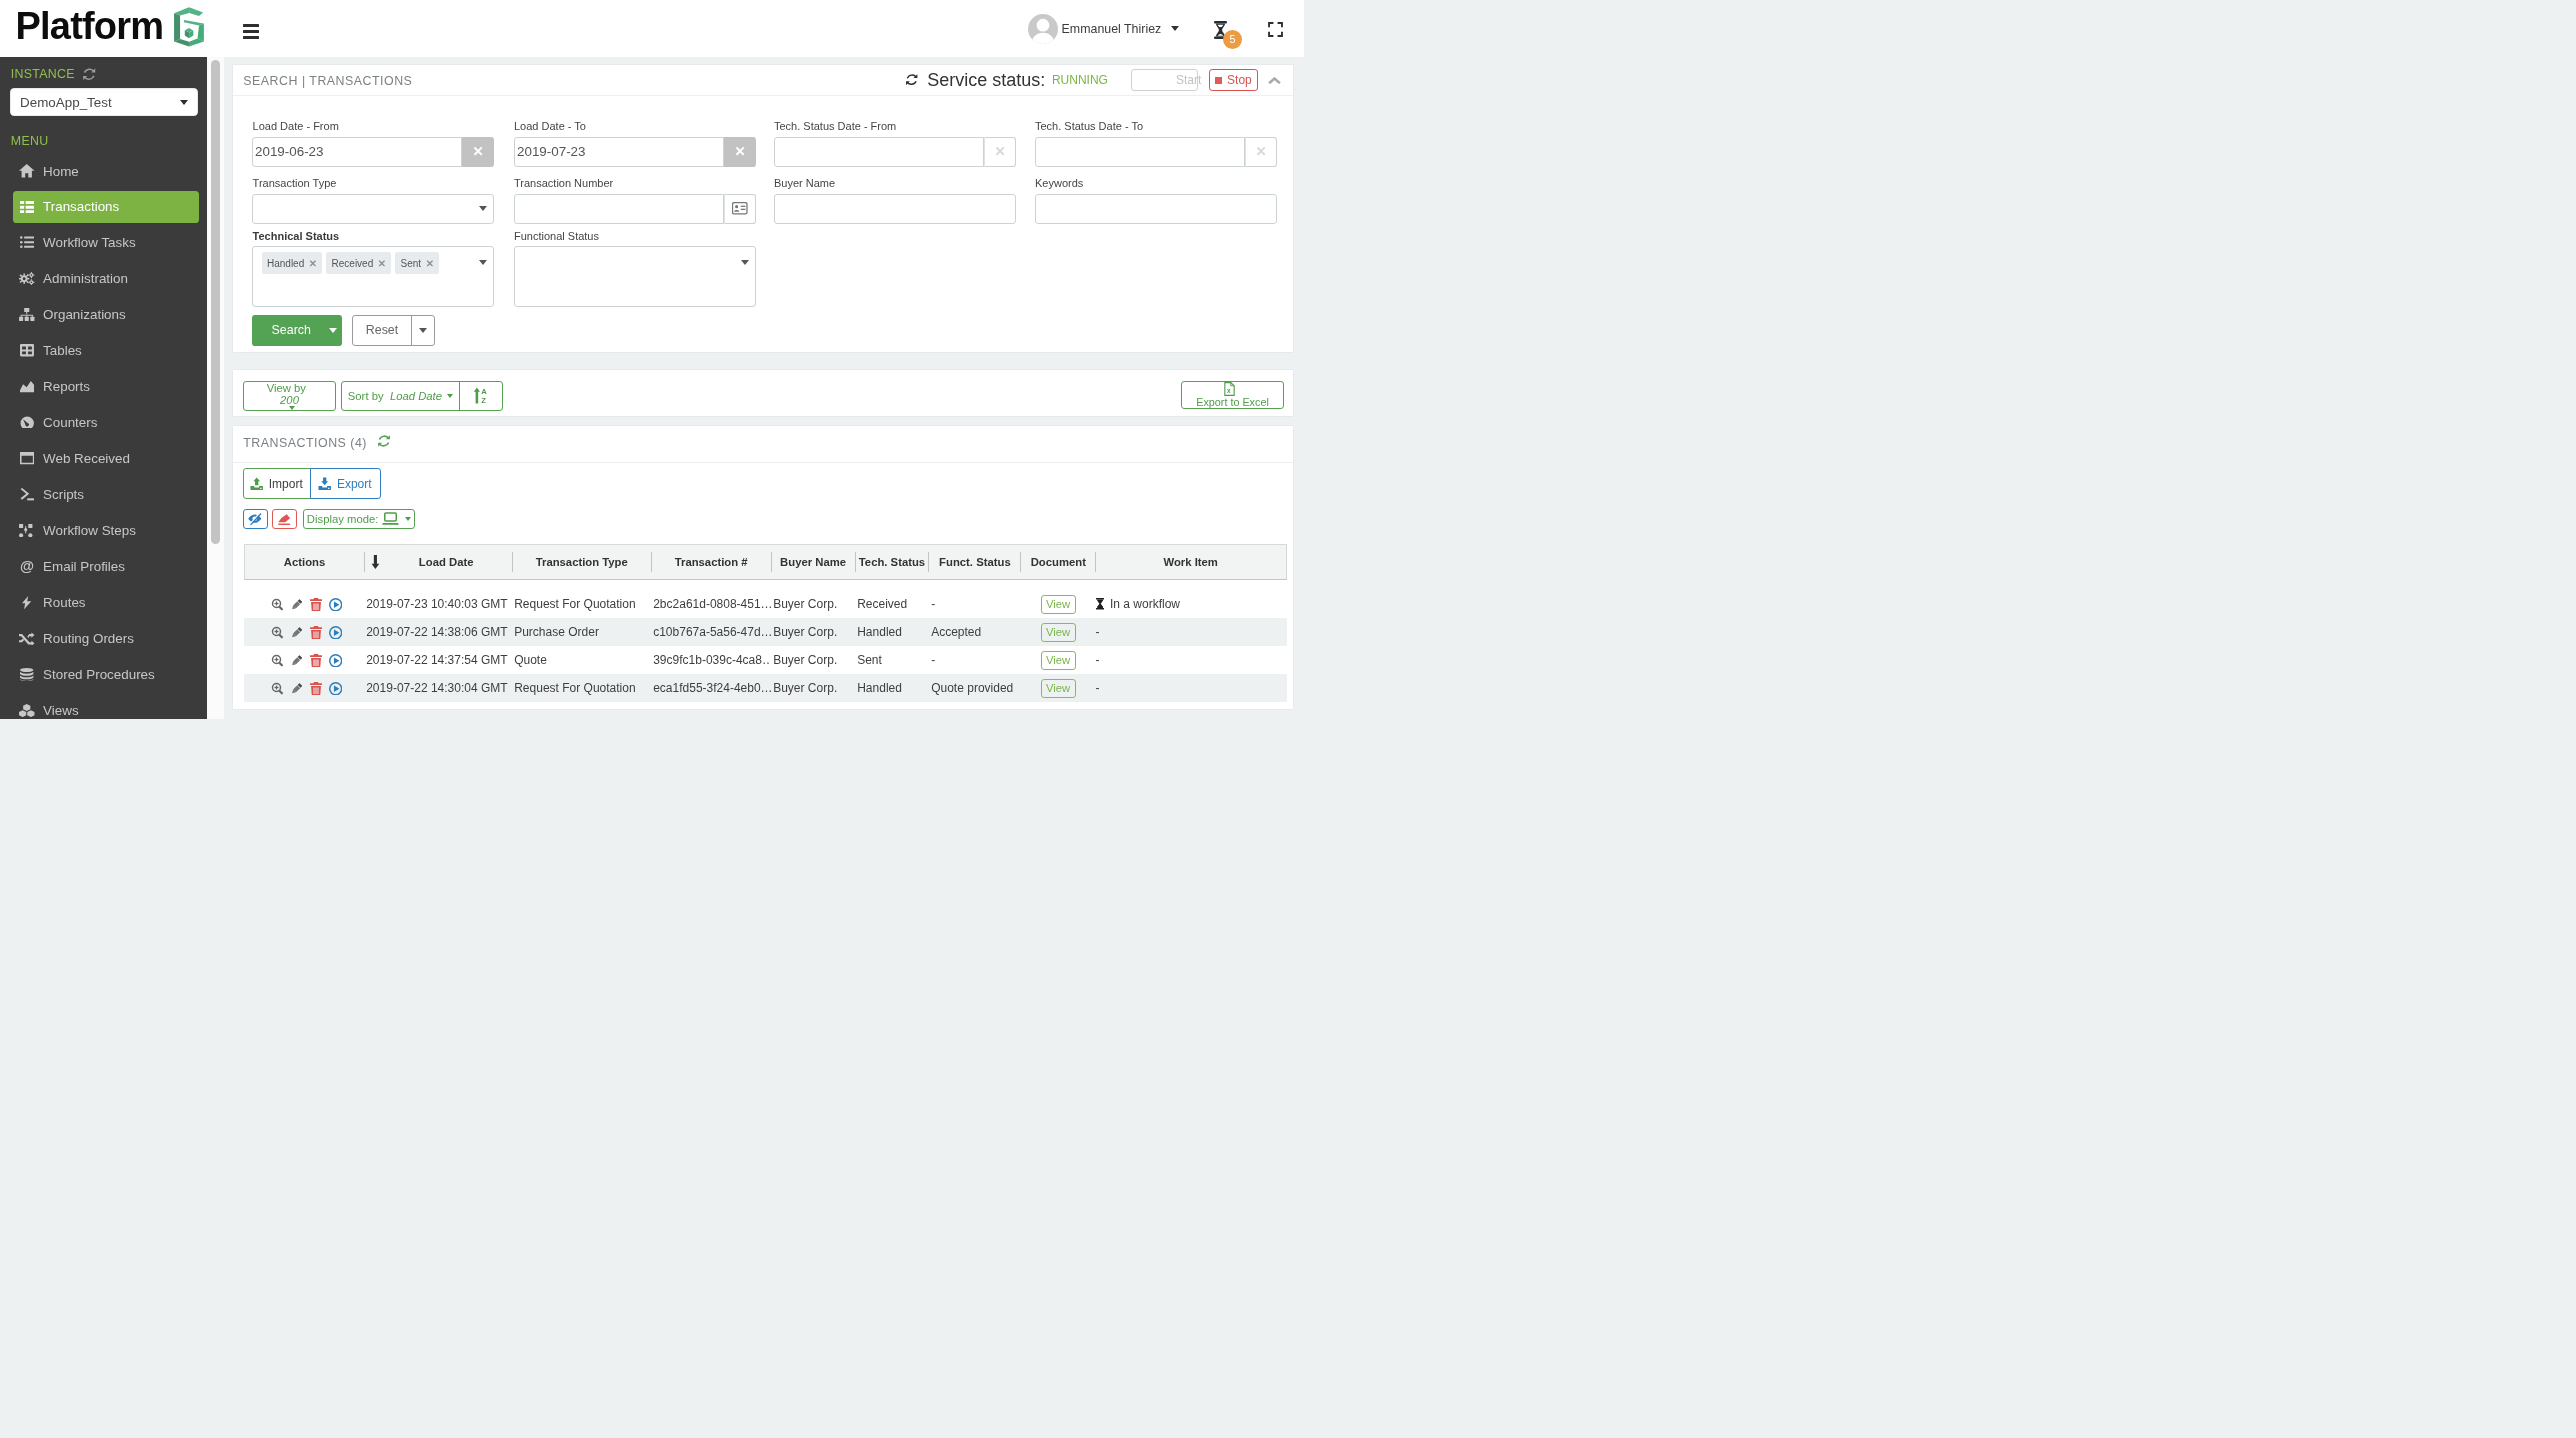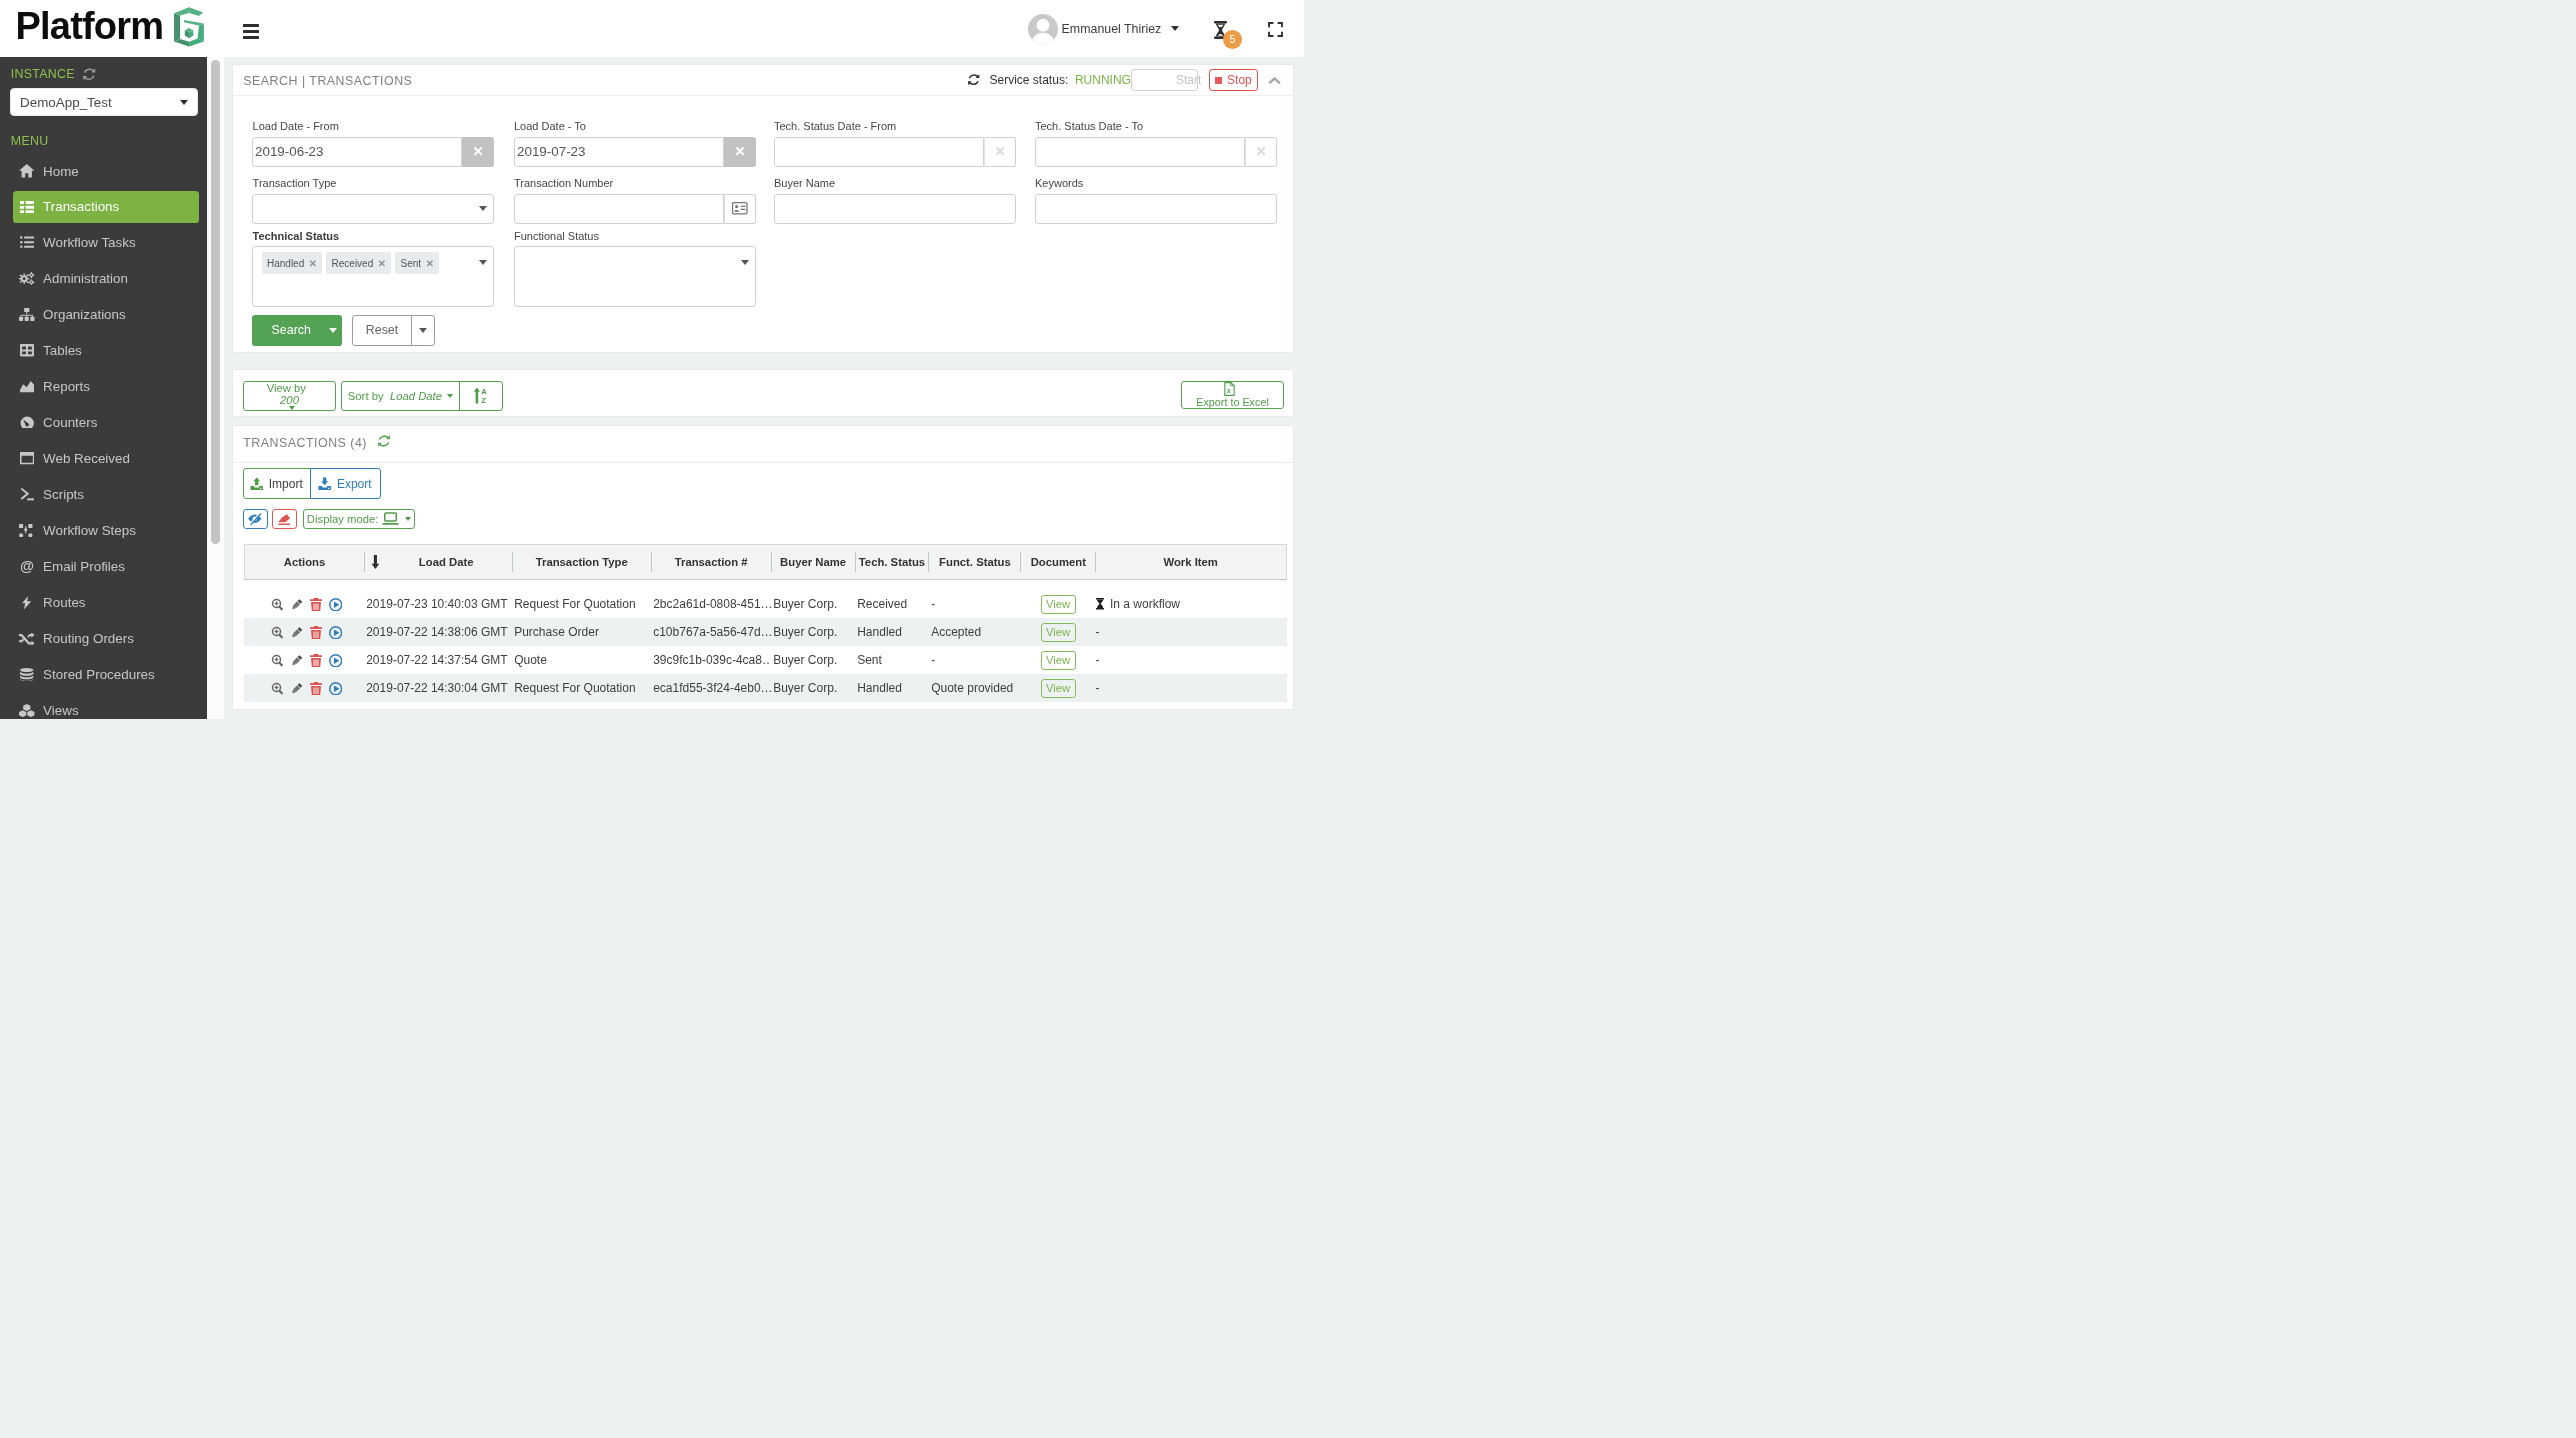--- a/index.html
+++ b/index.html
@@ -44,24 +44,24 @@
 
 #main { position:absolute; left:224px; top:57px; width:1081px; height:662px; }
 .card { position:absolute; left:8px; width:1062px; background:#fff; border:0.5px solid #e6eaeb; border-radius:1.5px; }
 #c1 { top:6.7px; height:289px; }
 #c2 { top:312px; height:48px; }
 #c3 { top:368px; height:285px; }
 .ctitle { font-size:12.4px; letter-spacing:0.5px; color:#7b8084; white-space:nowrap; }
 #c1h { position:absolute; left:0; top:0; width:100%; height:31px; border-bottom:0.5px solid #efefef; }
 #c1h .ctitle { position:absolute; left:10.3px; top:9.8px; }
 #svcrow { position:absolute; right:12px; top:0; height:31px; display:flex; align-items:center; }
-#svcrow .t1 { font-size:12px; color:#333; margin-left:8.8px; }
+#svcrow .t1 { font-size:18px; color:#333; margin-left:8.8px; }
 #svcrow .t2 { font-size:12px; color:#77b843; margin-left:6.7px; }
 .hbtn { height:21.6px; border-radius:3.1px; display:flex; align-items:center; font-size:12px; background:#fff; white-space:nowrap; }
-#startbtn { width:67px; border:0.5px solid #d0d0d0; color:#c2c2c2; margin-left:0; justify-content:center;padding-left:44px; }
+#startbtn { width:67px; border:0.5px solid #d0d0d0; color:#c2c2c2; margin-left:23px; justify-content:center;padding-left:44px; }
 #stopbtn { width:49px; border:1px solid #d9534f; color:#d9534f; margin-left:10.8px; justify-content:center; }
 #stopbtn .sq { width:7.2px; height:7.2px; background:#e05a57; margin-right:5.2px; }
 #chev { margin-left:10.3px; }
 
 
 .flabel { position:absolute; font-size:11px; color:#454545; white-space:nowrap; }
 .flabel b { font-weight:bold; color:#3c3c3c; }
 .igrp { position:absolute; height:30px; display:flex; }
 .inp { height:30px; border:0.5px solid #ccd1d3; background:#fff; border-radius:3.1px; font-size:13.4px; color:#555; display:flex; align-items:center; padding-left:2px; position:relative; }
 .igrp .inp { border-radius:3.1px 0 0 3.1px; width:210px; }

